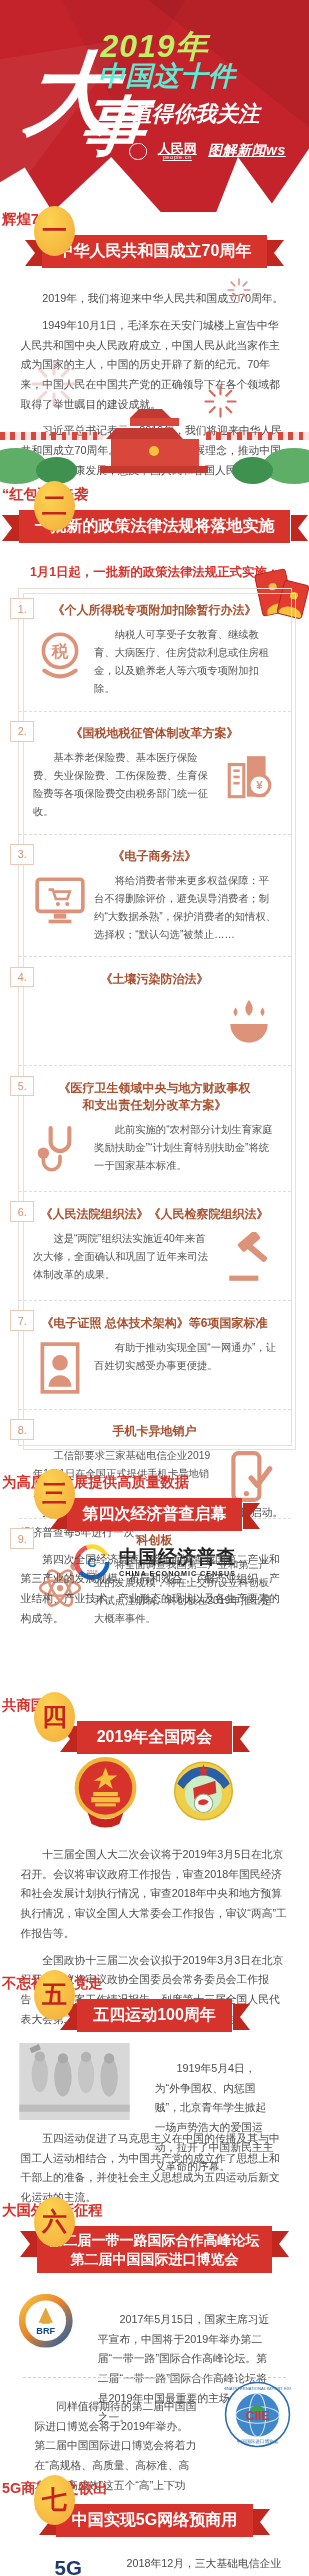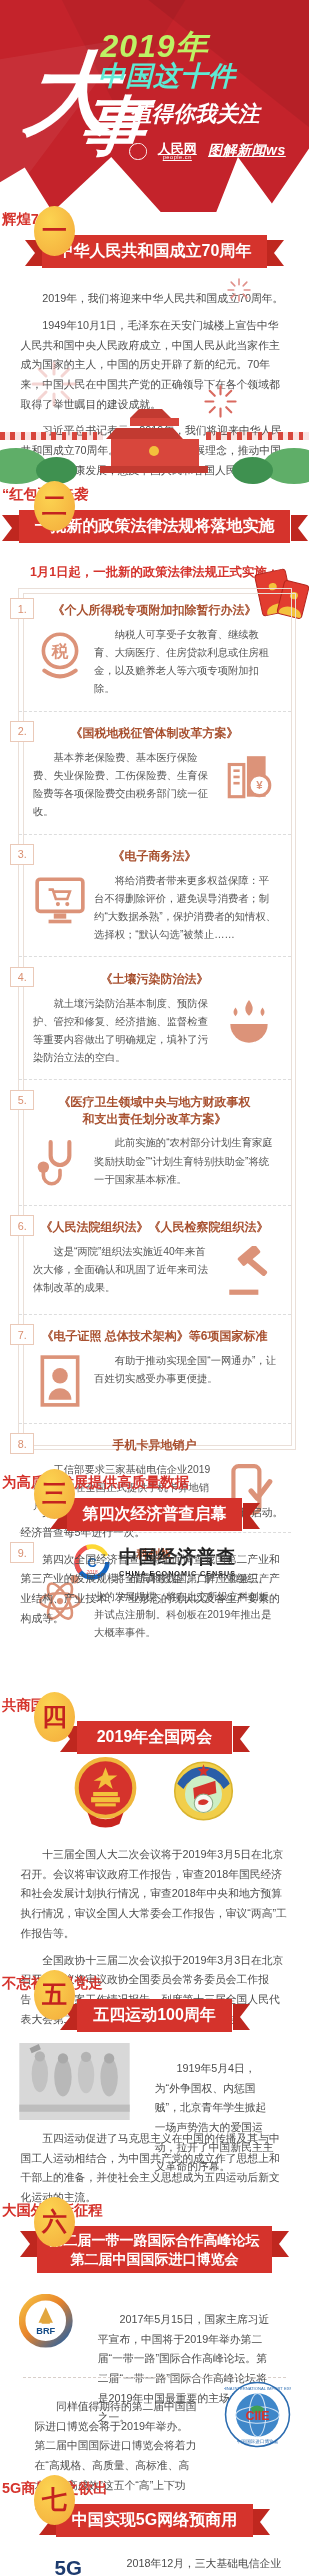--- a/index.html
+++ b/index.html
@@ -231,21 +231,20 @@
 
     <div class="pitem">
       <div class="chip">4.</div>
       <h3 class="ptitle">《土壤污染防治法》</h3>
       <svg class="picon fr" viewBox="0 0 104 104">
         <path d="M52 6 q14 18 0 30 q-14 -12 0 -30z" fill="#dc9379"></path>
         <path d="M26 20 q8 10 0 17 q-8 -7 0 -17z" fill="#dc9379"></path>
         <path d="M78 20 q8 10 0 17 q-8 -7 0 -17z" fill="#dc9379"></path>
         <path d="M16 52 a36 36 0 0 0 72 0z" fill="#dc9379"></path>
       </svg>
-      <p class="ptext">就土壤污染防治基本制度、预防保护、管控和修复、经济措施、监督检查等重要内容做出了明确规定，填补了污染防治立法的空白。</p>
       <div class="clr"></div>
     </div>
 
     <div class="pitem">
       <div class="chip">5.</div>
       <h3 class="ptitle" style="white-space:pre-line;">《医疗卫生领域中央与地方财政事权
 和支出责任划分改革方案》</h3>
       <svg class="picon fl" viewBox="0 0 104 104">
         <path d="M34 10 v26 a18 18 0 0 0 36 0 v-26" fill="none" stroke="#dc9379" stroke-width="8" stroke-linecap="round"></path>
         <path d="M52 64 v10 a16 16 0 0 1 -32 0 v-8" fill="none" stroke="#dc9379" stroke-width="7" stroke-linecap="round"></path>

